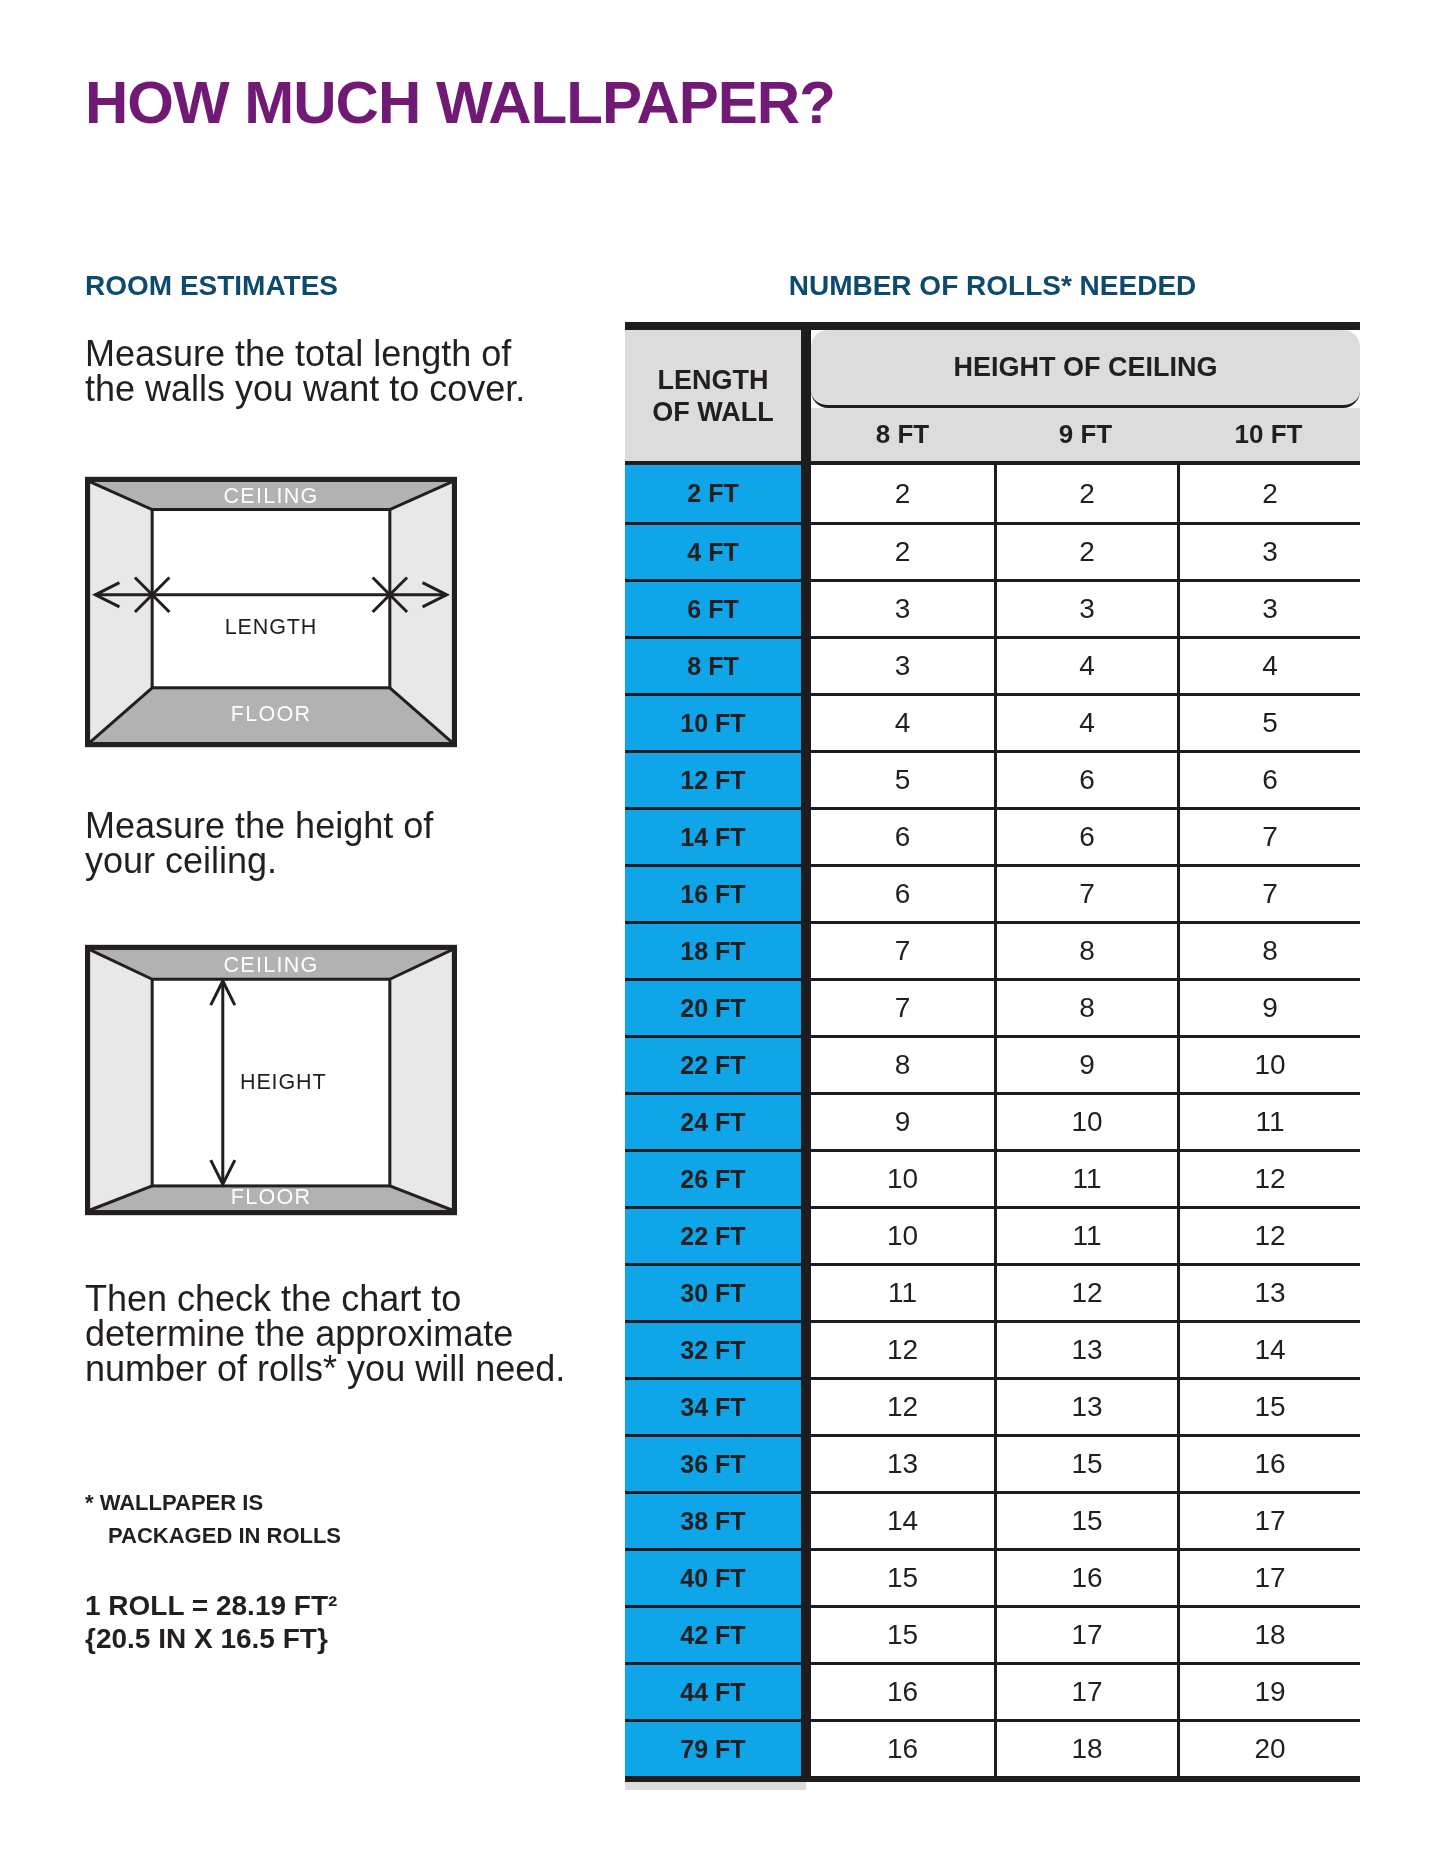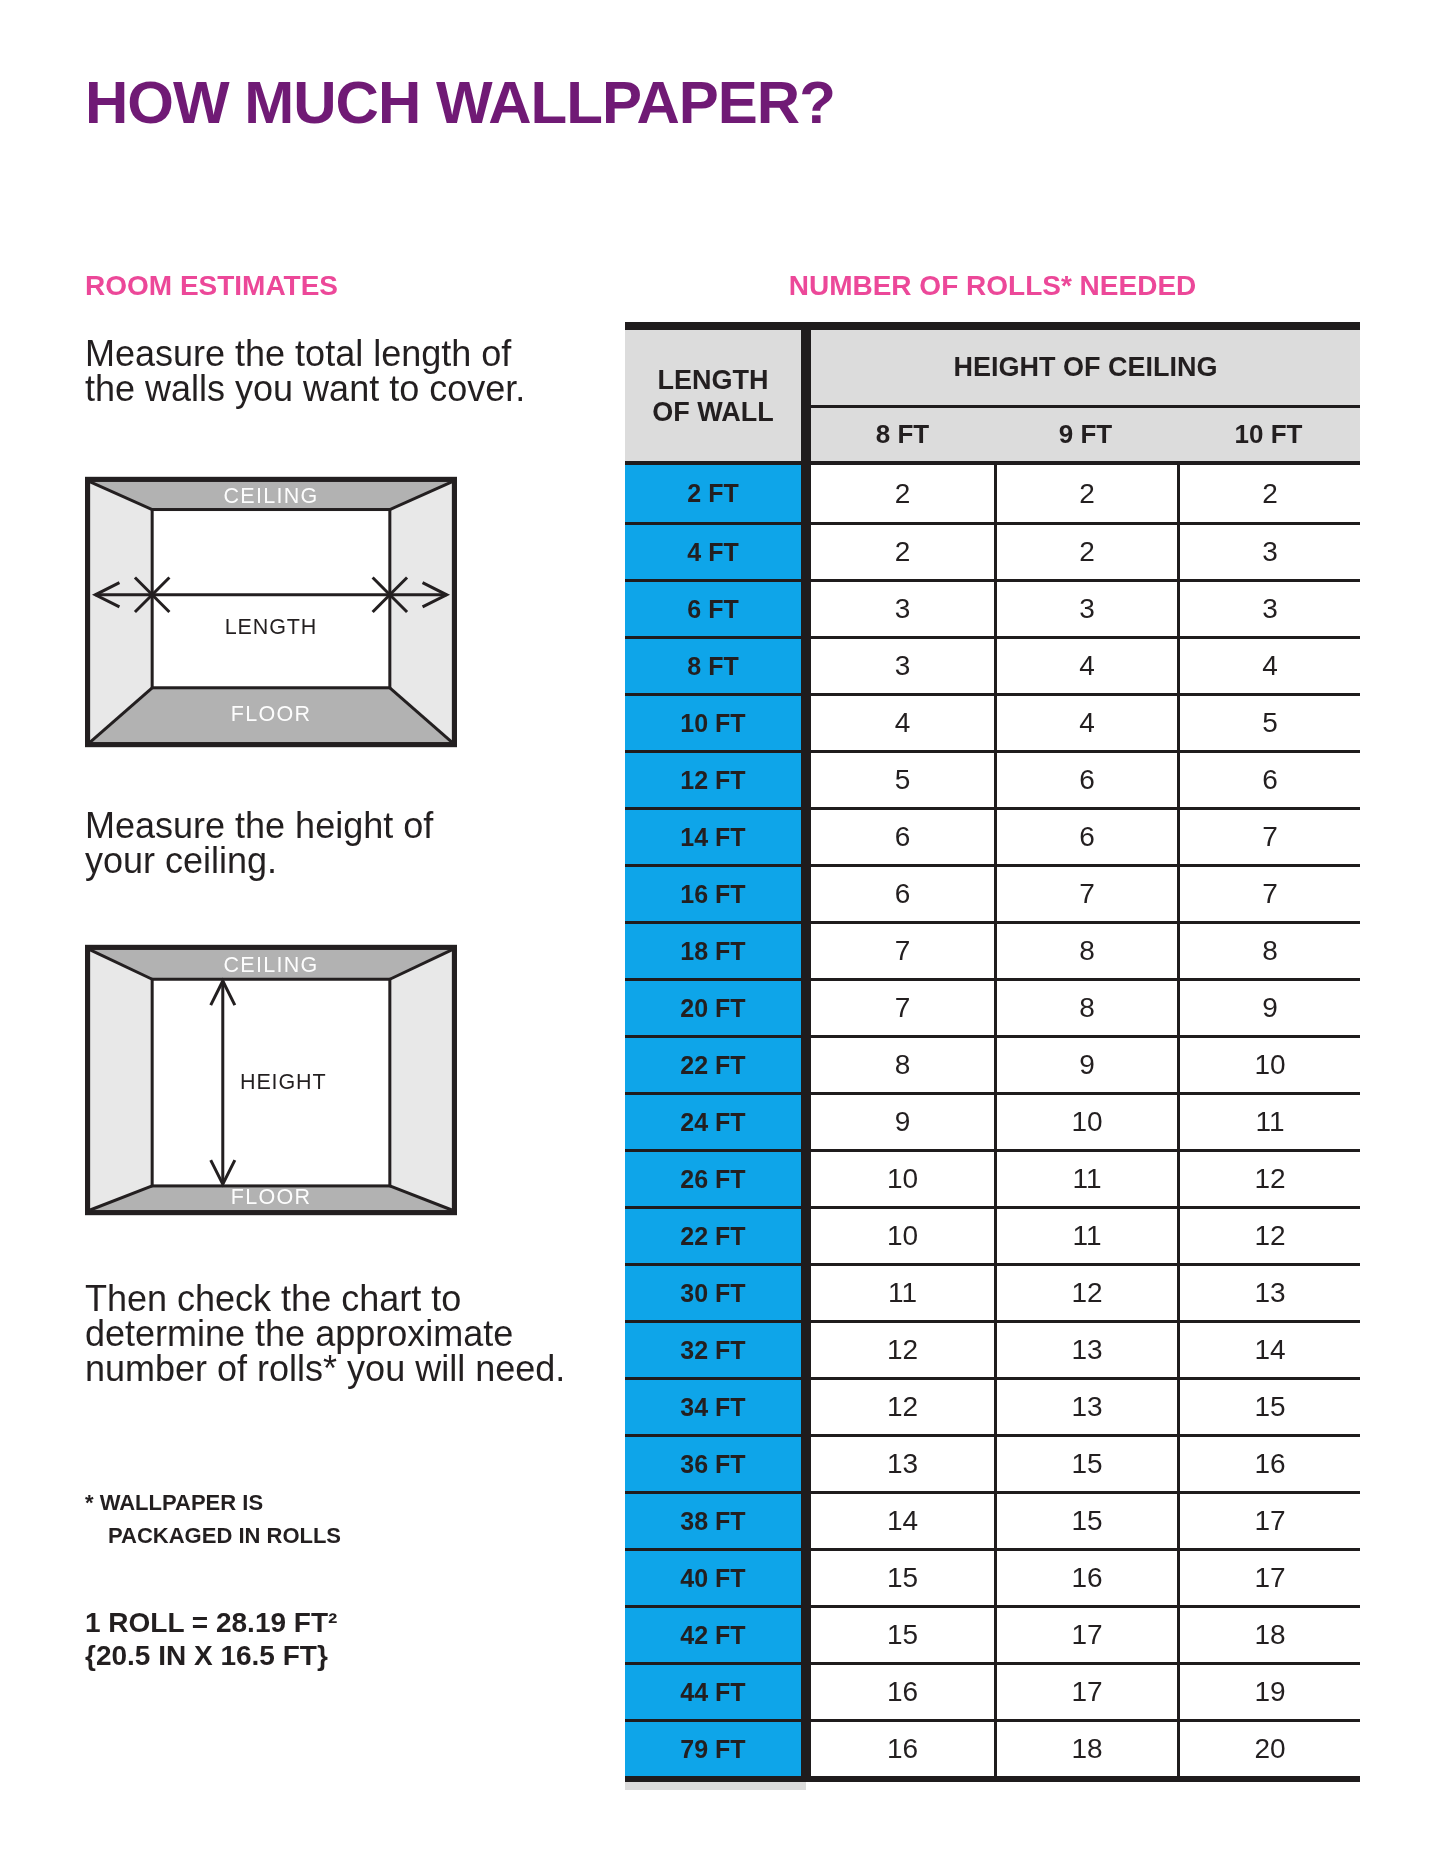--- a/index.html
+++ b/index.html
@@ -8,40 +8,39 @@
     font-family:"Liberation Sans","DejaVu Sans",sans-serif;
     color:#231f20;overflow:hidden;
   }
   .abs{position:absolute;}
   
   .page-title{
     left:85px;top:68px;font-size:60px;font-weight:bold;color:#701a75;
     letter-spacing:-1px;white-space:nowrap;
   }
   .section-heading{
-    font-size:28px;font-weight:bold;color:#ec4899;white-space:nowrap;
+    font-size:28px;font-weight:bold;color:#0c4a6e;white-space:nowrap;
   }
   .heading-left{left:85px;top:270px;}
   .heading-table{left:625px;top:270px;width:735px;text-align:center;}
   
   .para{
     left:85px;font-size:36px;line-height:35px;color:#231f20;
     white-space:pre-line;
   }
   .para1{top:336px;}
   .para2{top:808px;}
   .para3{top:1281px;}
   .footnote{
     left:85px;top:1486px;font-size:22px;line-height:33px;font-weight:bold;
   }
   .footnote .indent{padding-left:23px;}
   .roll-info{
     left:85px;top:1589px;font-size:28px;line-height:33px;font-weight:bold;
     white-space:pre-line;
-    margin-top:17px;
   }
   
   .diagram{width:372px;height:314px;left:85px;}
   .diagram1{top:455px;}
   .diagram2{top:923px;}
   .diagram svg{display:block;width:100%;height:100%;}
   .diagram text{font-family:"Liberation Sans","DejaVu Sans",sans-serif;}
   .room-label{fill:#fdfdfd;font-size:25px;letter-spacing:1.5px;}
   .measure-label{fill:#231f20;font-size:25px;letter-spacing:1px;}
   
@@ -55,21 +54,21 @@
   }
   .hr1{height:78px;}
   .hr2{height:57px;}
   .rolls-table tbody tr{height:57px;}
   .len-hdr{
     background:#dcdcdc;border-right:10px solid #1f1c1d;
     font-size:27px;font-weight:bold;line-height:32px;white-space:pre-line;
   }
   .ceil-hdr{
     background:#dcdcdc;border-bottom:3px solid #1f1c1d;
-    font-size:27px;font-weight:bold;
+    font-size:27px;font-weight:bold;border-radius:17px;
   }
   .sub-hdr{
     background:#dcdcdc;font-size:26px;font-weight:bold;
     border-bottom:4px solid #1f1c1d;
   }
   .len-hdr{border-bottom:4px solid #1f1c1d;}
   .row-label{
     background:#0ea5e9;border-right:10px solid #1f1c1d;
     font-size:25px;font-weight:bold;
   }

